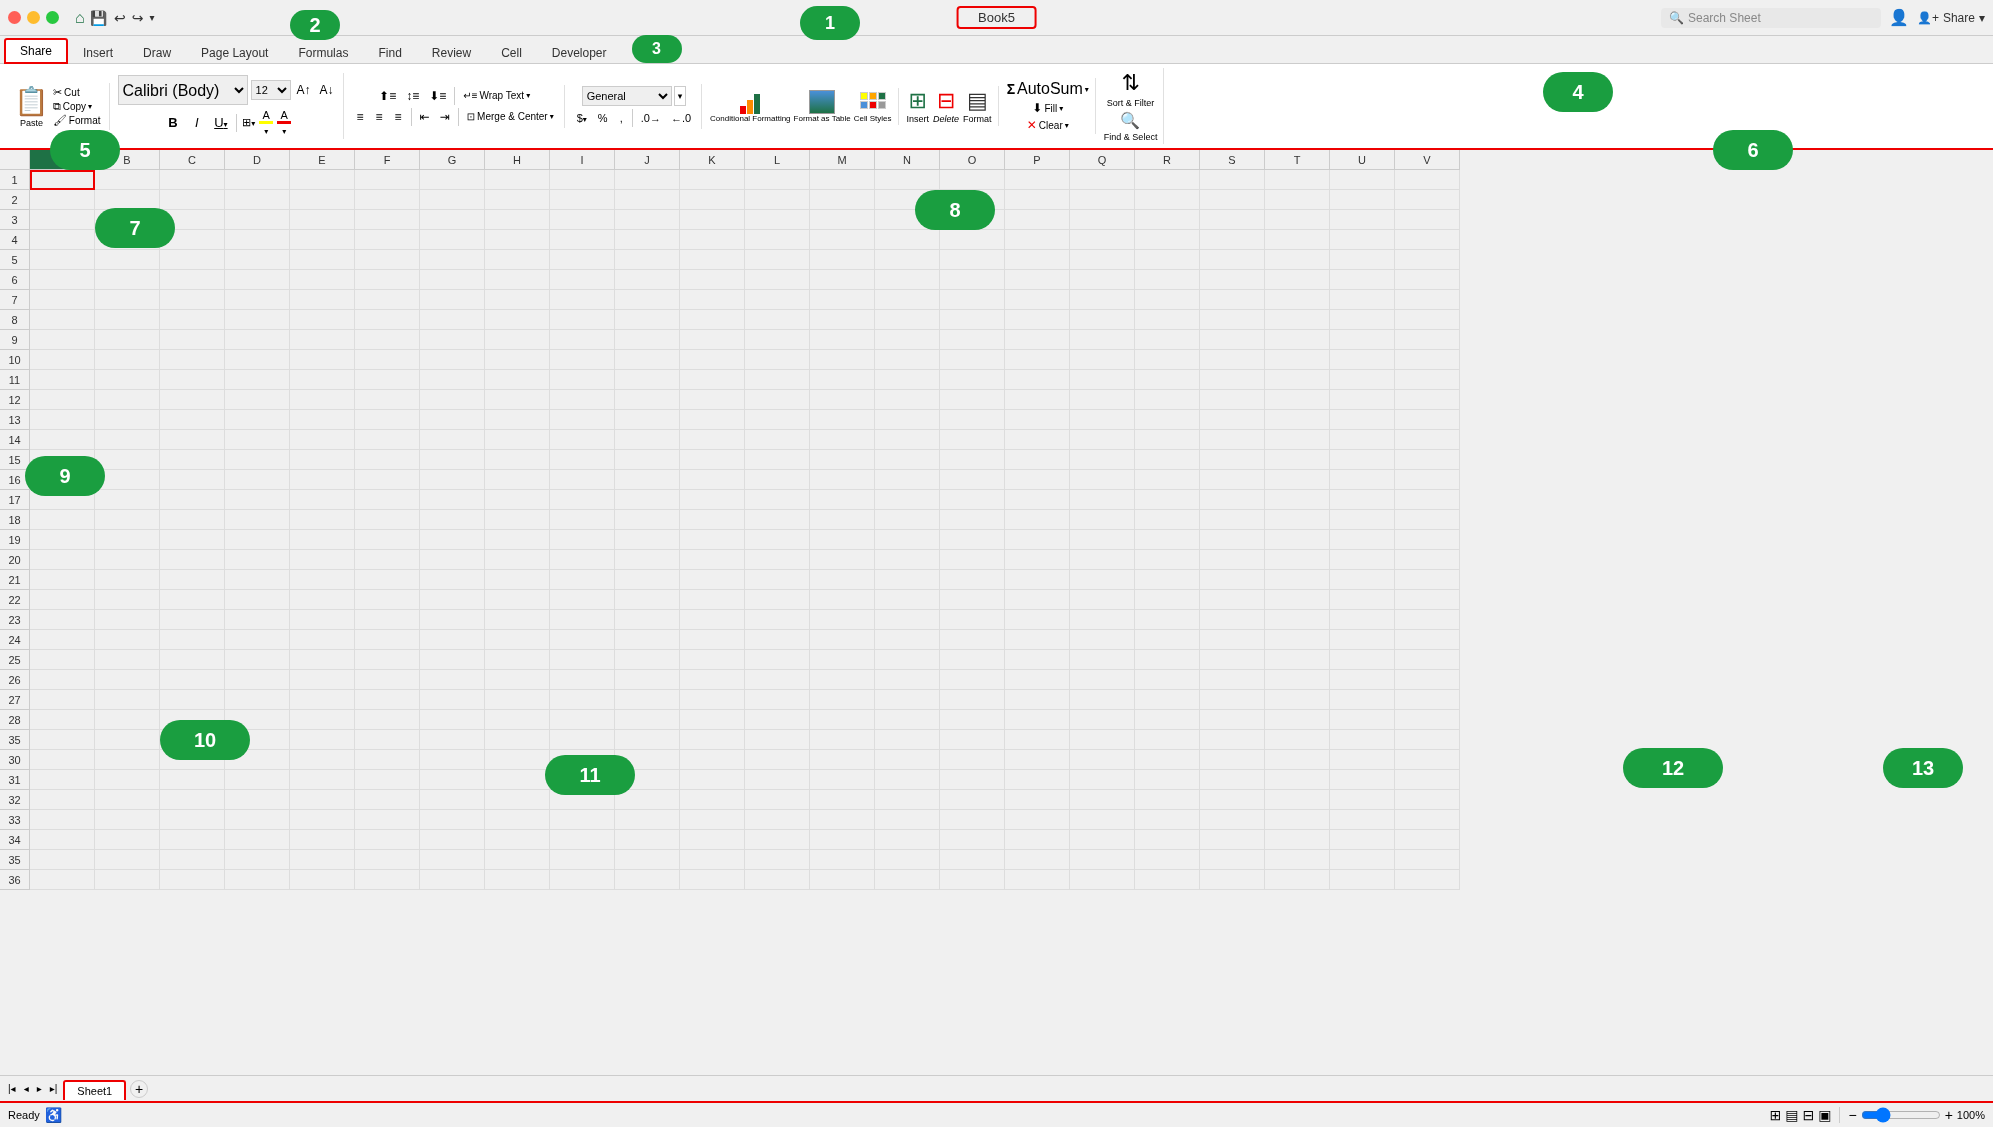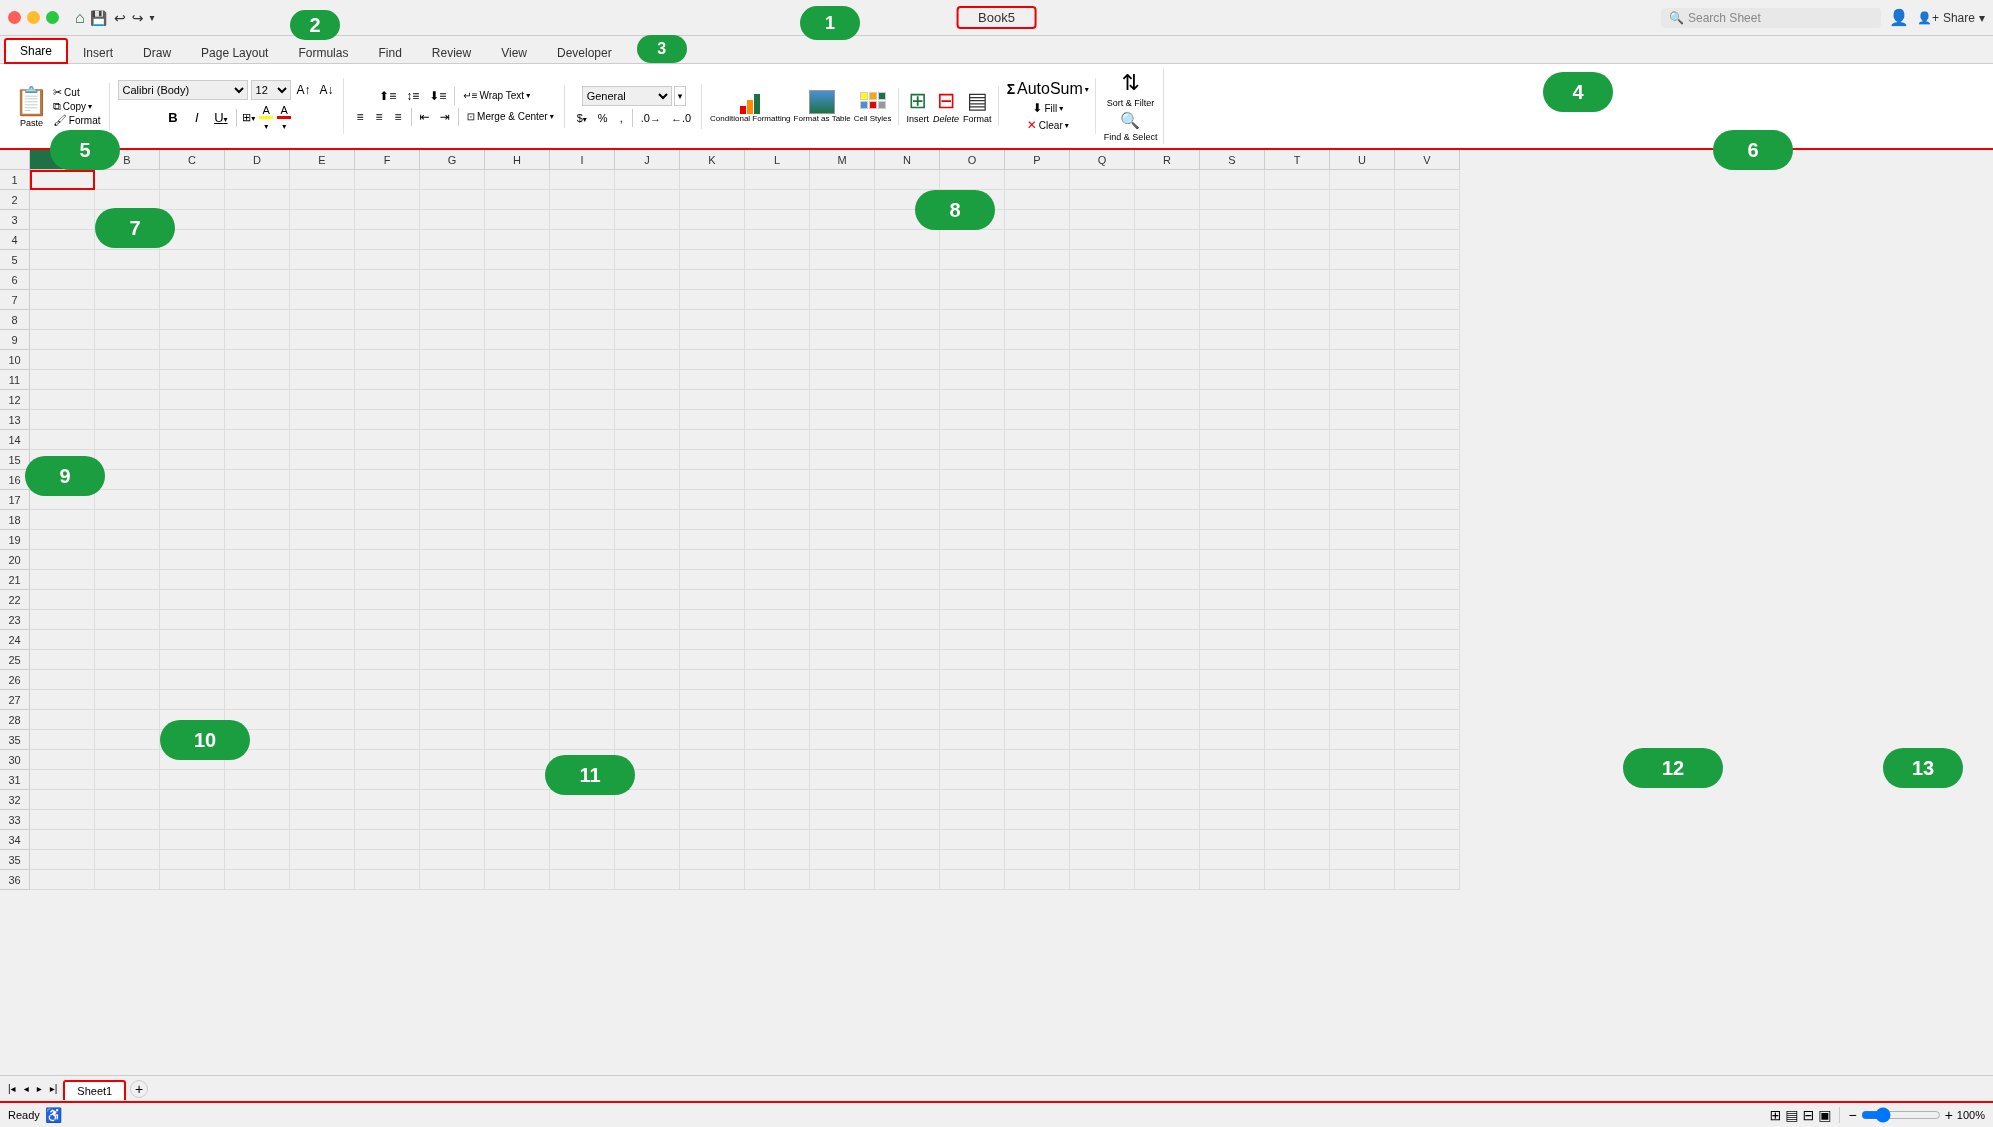--- a/index.html
+++ b/index.html
@@ -208,21 +208,21 @@
     <div class="ribbon-tab">
       <span>Formulas</span>
     </div>
     <div class="ribbon-tab">
       <span>Find</span>
     </div>
     <div class="ribbon-tab">
       <span>Review</span>
     </div>
     <div class="ribbon-tab">
-      <span>View</span>
+      <span>Cell</span>
     </div>
     <div class="ribbon-tab">
       <span>Developer</span>
     </div>
 
     <div class="annotation-bubble" style="width:50px;height:28px;border-radius:18px;position:relative;top:0;margin-left:10px;font-size:16px;display:inline-flex;align-items:center;justify-content:center;">3</div>
   </div>
 
   <div class="ribbon-toolbar">
 
@@ -245,21 +245,21 @@
           <div style="display:flex;align-items:center;gap:2px;cursor:pointer;">
             <span style="font-size:11px;">🖌</span>
             <span style="font-size:10px;">Format</span>
           </div>
         </div>
       </div>
     </div>
 
     <div class="toolbar-section" style="flex-direction:column;gap:3px;border-right:1px solid #e0e0e0;padding:2px 6px;">
       <div style="display:flex;align-items:center;gap:3px;">
-        <select style="width:130px;height:20px;font-size:11px;border:1px solid #ccc;">
+        <select style="width:130px;height:30px;font-size:16px;border:1px solid #ccc;">
           <option>Calibri (Body)</option>
         </select>
         <select style="width:40px;height:20px;font-size:11px;border:1px solid #ccc;">
           <option>12</option>
         </select>
         <button style="background:none;border:1px solid transparent;cursor:pointer;font-size:12px;padding:0 2px;">A↑</button>
         <button style="background:none;border:1px solid transparent;cursor:pointer;font-size:12px;padding:0 2px;">A↓</button>
       </div>
       <div style="display:flex;align-items:center;gap:2px;">
         <button style="font-weight:bold;font-size:13px;background:none;border:1px solid transparent;cursor:pointer;width:22px;height:22px;">B</button>

